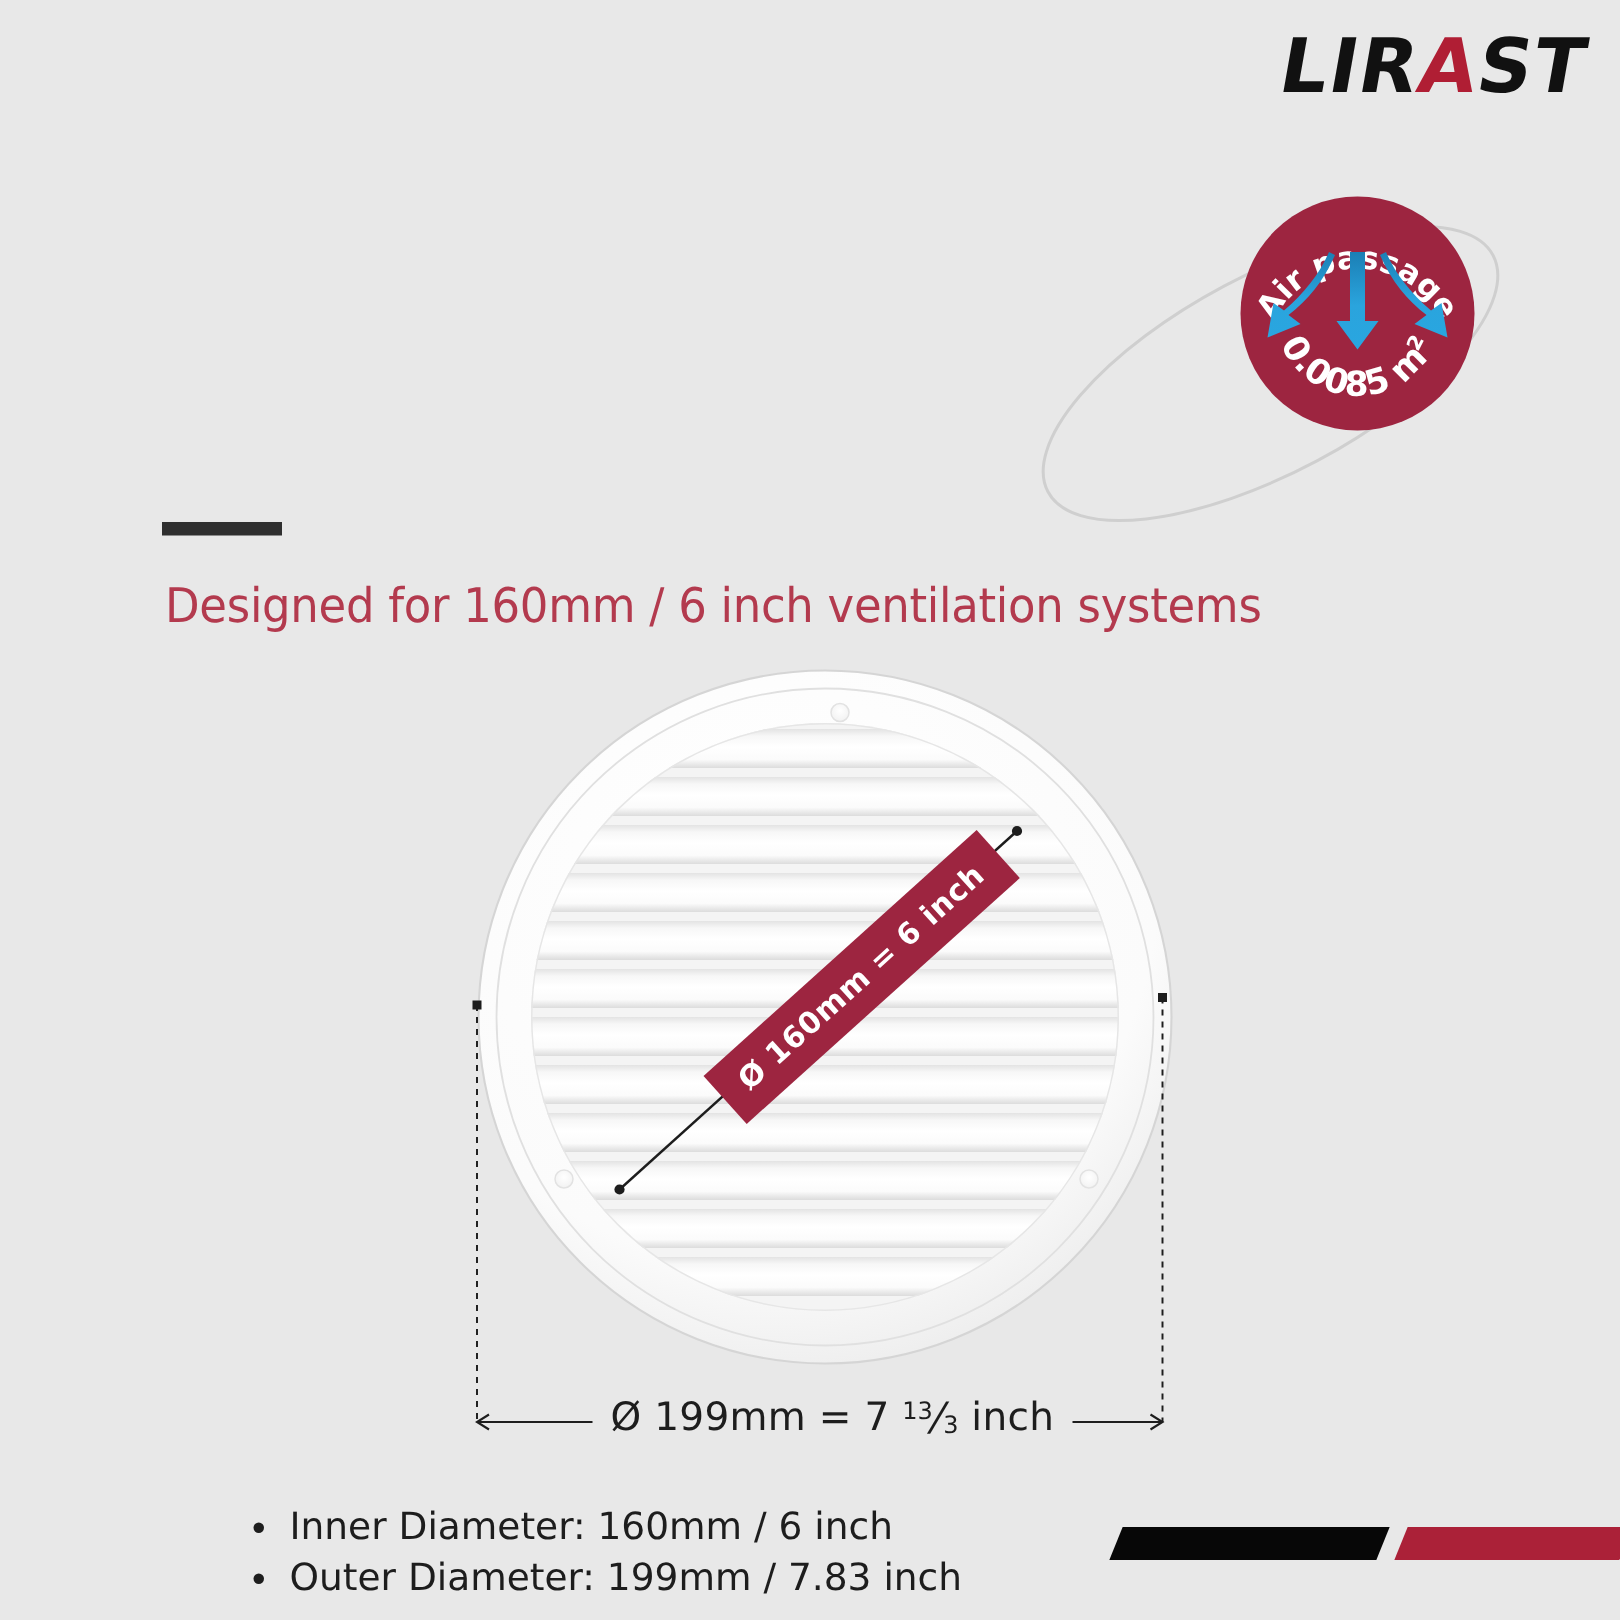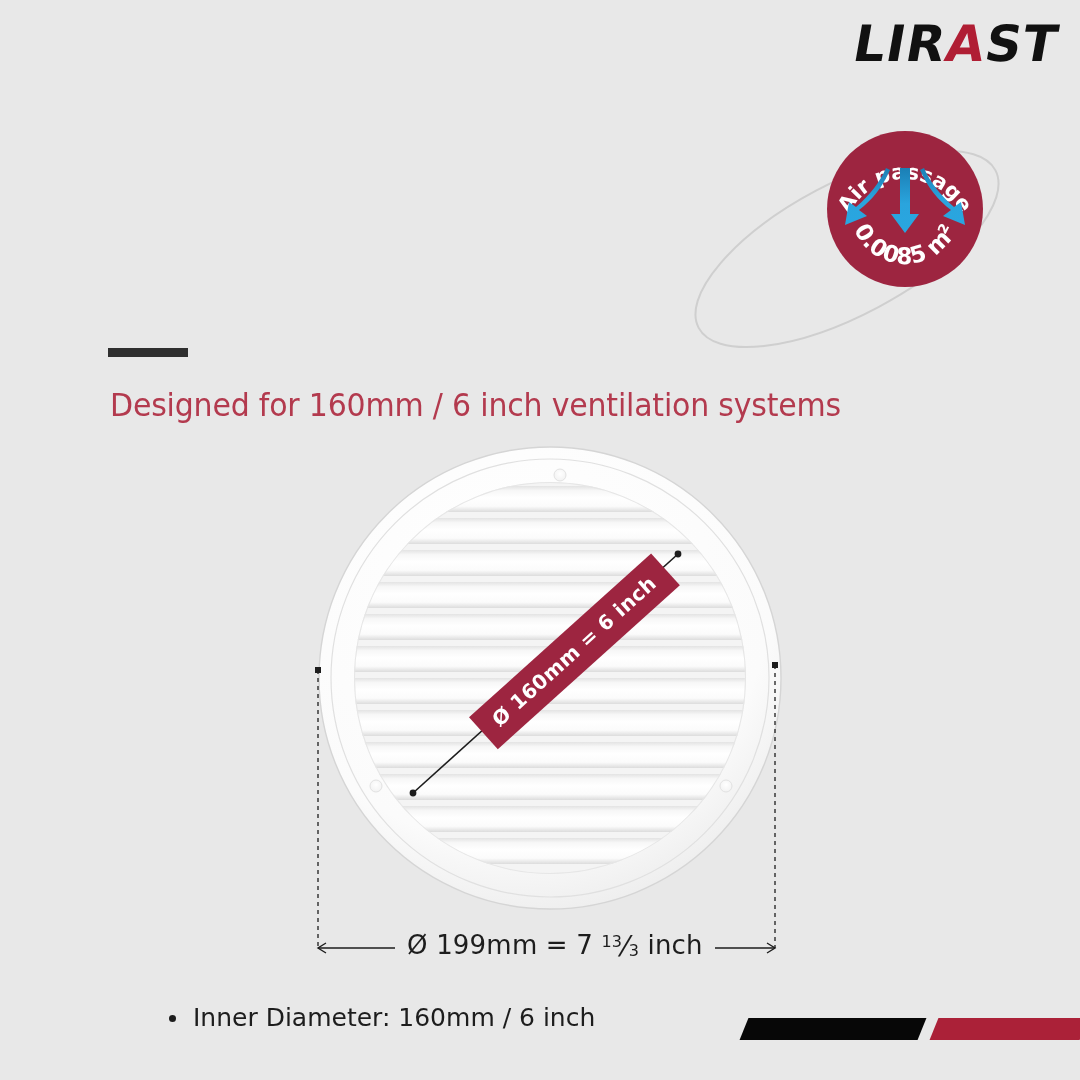--- a/index.html
+++ b/index.html
@@ -342,20 +342,21 @@
     </svg>
 
     <div id="inner-dim-badge">Ø 160mm = 6 inch</div>
 
     <div class="dim-label" id="outer-dim-label"><span>Ø 199mm = 7 </span><sup>13</sup><span class="frac-slash">/</span><sub>3</sub><span> inch</span></div>
 
   </div>
 
   <ul id="spec-list">
     <li>Inner Diameter: 160mm / 6 inch</li>
+    <li>Outer Diameter: 199mm / 7.83 inch</li>
   </ul>
 
   <div id="footer-accent">
     <div class="accent-bar" id="accent-bar-dark"></div>
     <div class="accent-bar" id="accent-bar-red"></div>
   </div>
 
 </div>
 
 </body></html>

